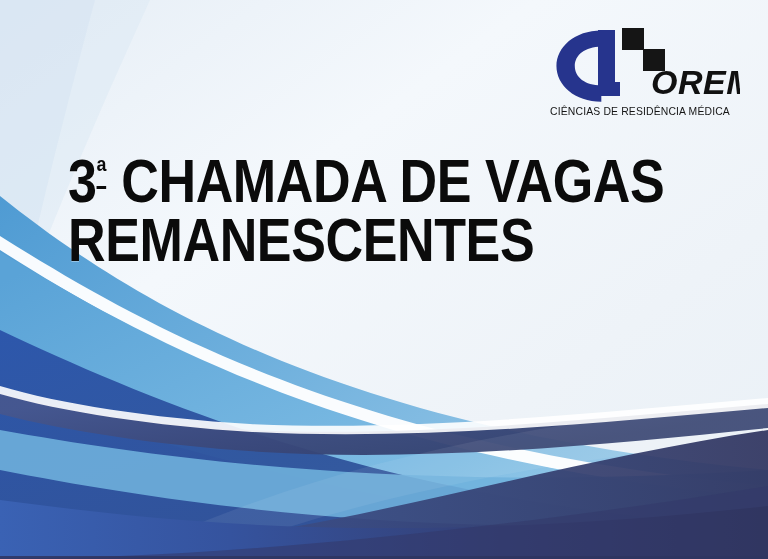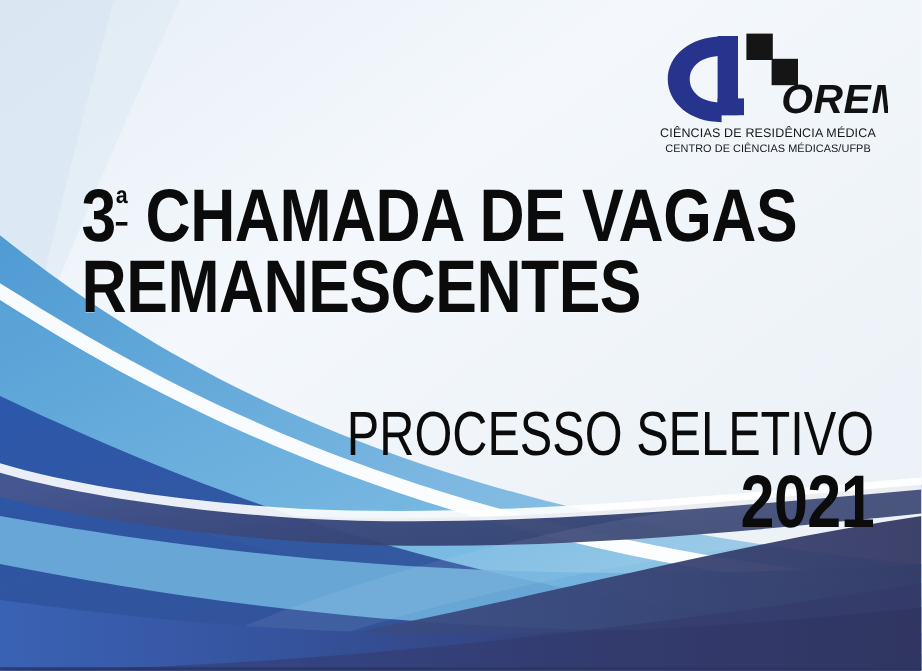--- a/index.html
+++ b/index.html
@@ -251,26 +251,21 @@
 
         <rect x="82" y="6" width="22" height="22" fill="#151515"></rect>
 
         <rect x="103" y="27" width="22" height="22" fill="#151515"></rect>
 
         <text x="111" y="72" font-family="Liberation Sans, sans-serif" font-size="34" font-weight="bold" font-style="italic" fill="#111111" letter-spacing="0.5">OREME</text>
       </svg>
     </div>
 
     <div class="logo-sub1">CIÊNCIAS DE RESIDÊNCIA MÉDICA</div>
-    <div class="logo-sub2">CENTRO DE CIÊNCIAS MÉDICAS/UFPB</div>
   </div>
 
   <div class="headline">
     <span class="line"><span>3</span><span class="ord">ª</span><span> CHAMADA DE VAGAS</span></span>
     <span class="line">REMANESCENTES</span>
   </div>
 
-  <div class="subhead">
-    <span class="subhead-line">PROCESSO SELETIVO</span>
-    <span class="subhead-year">2021</span>
-  </div>
 
 </div>
 
 </body></html>

